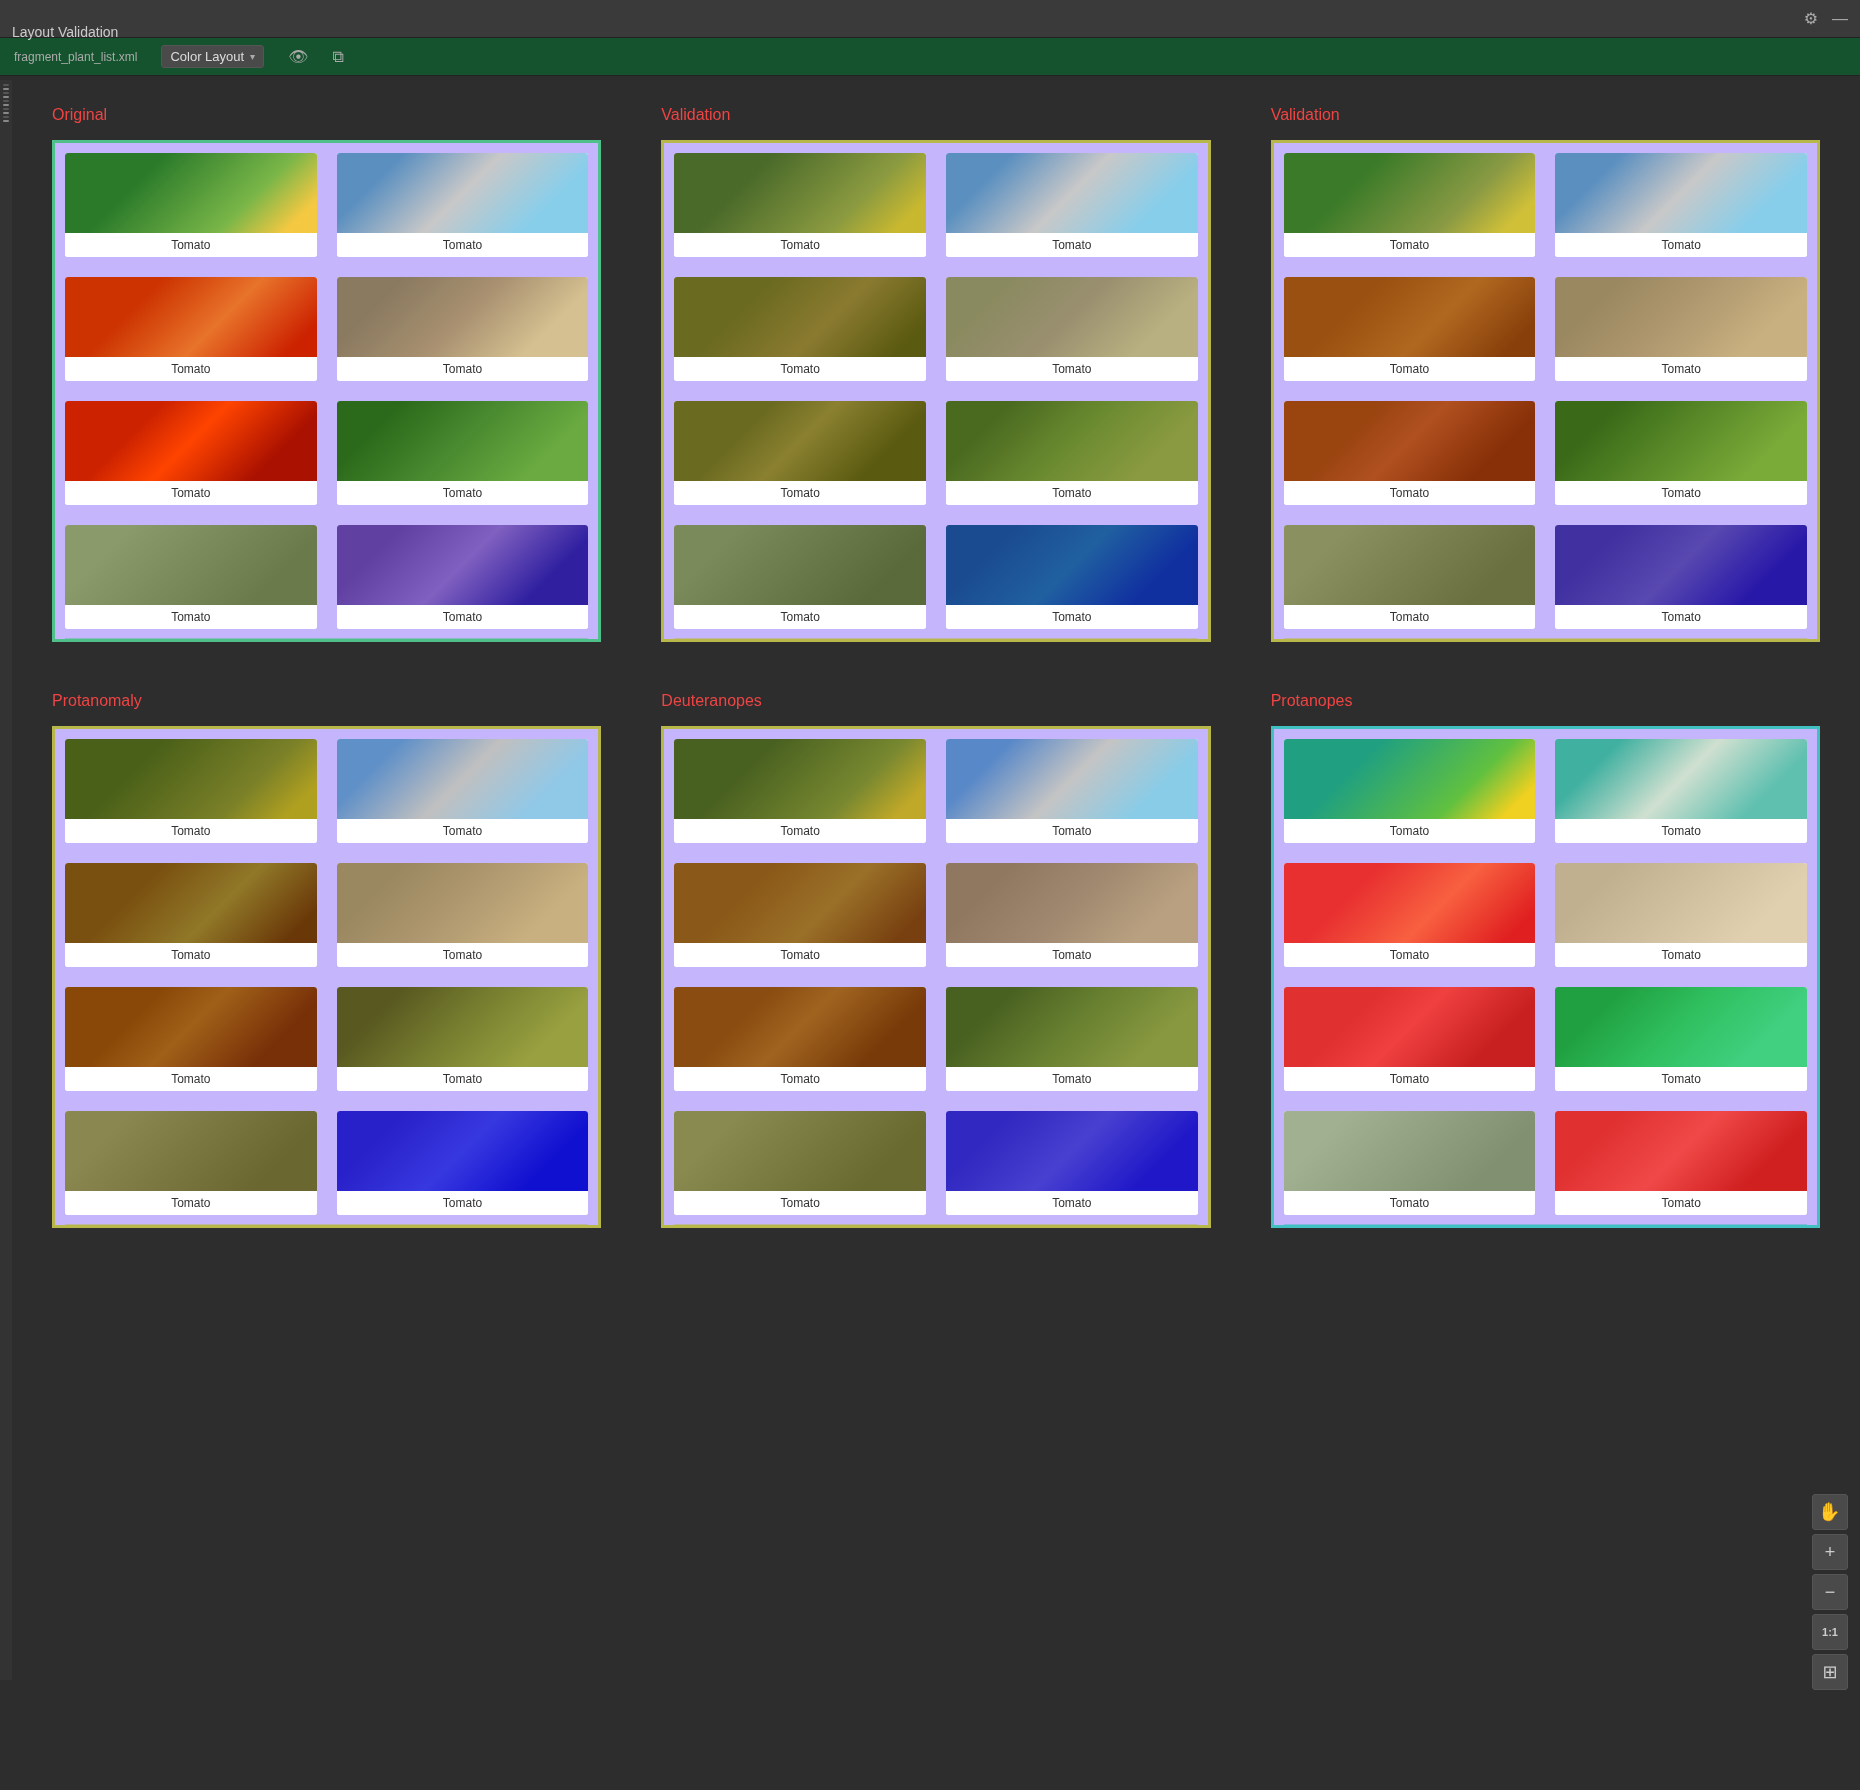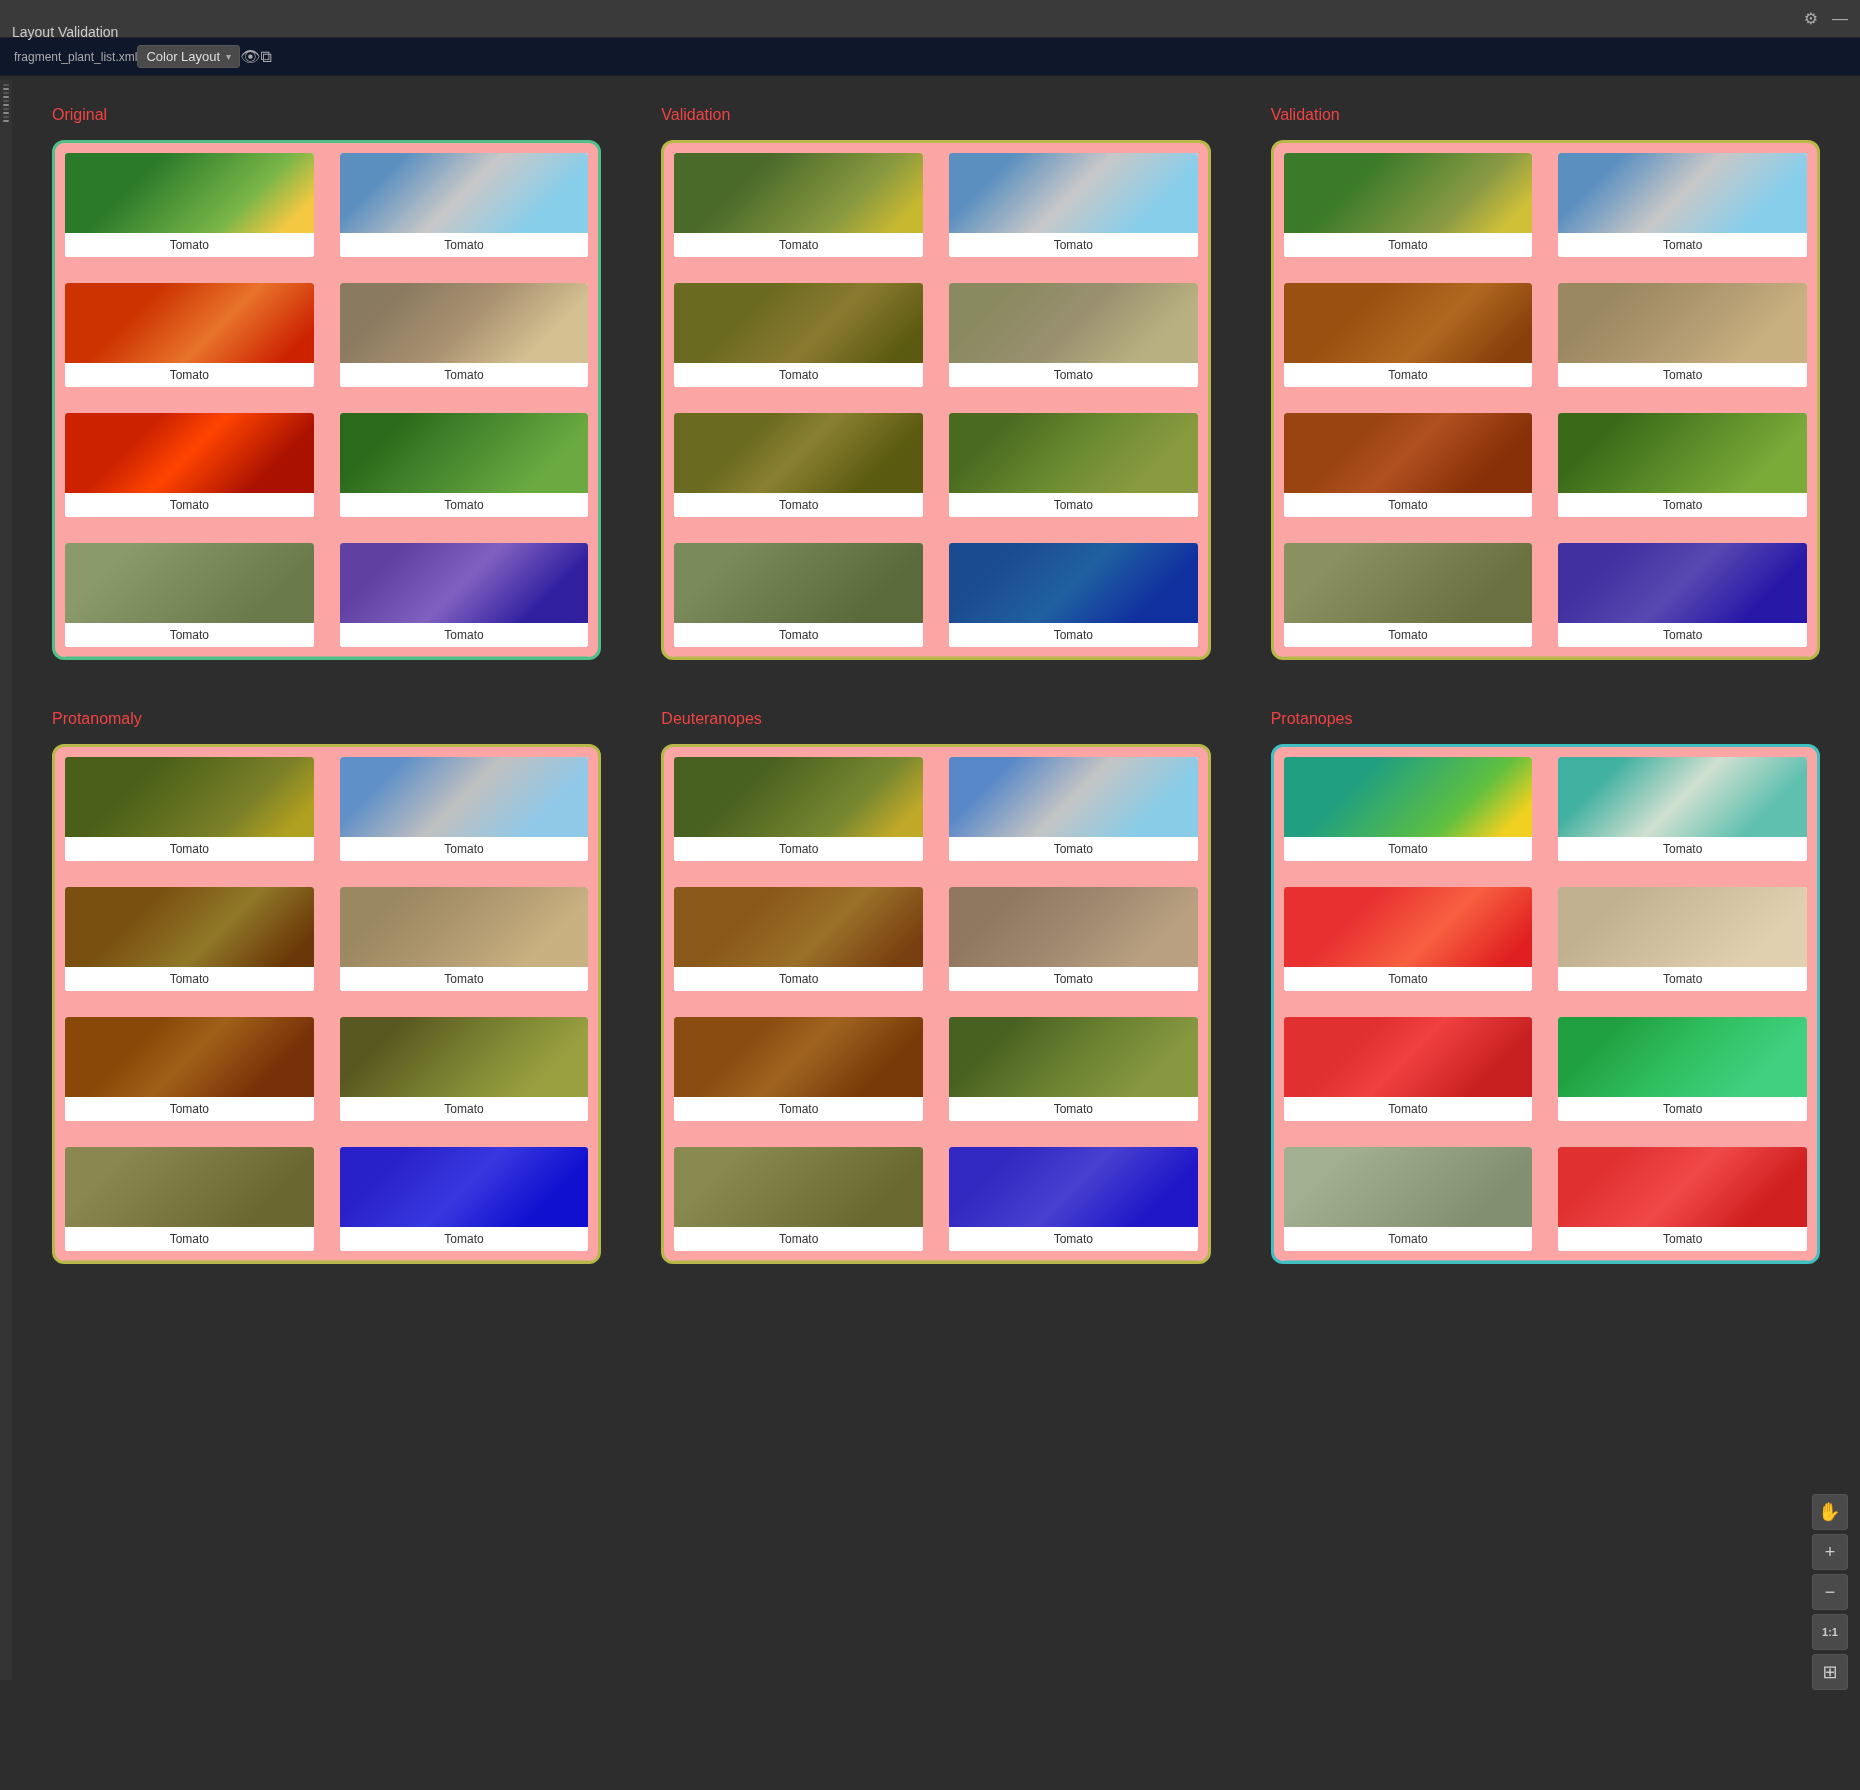--- a/index.html
+++ b/index.html
@@ -37,26 +37,26 @@
       background: none;
       border: none;
       color: #aaa;
       cursor: pointer;
       font-size: 16px;
       line-height: 1;
     }
 
     
     .toolbar {
-      background: #0f172a;
+      background: #14532d;
       height: 38px;
       display: flex;
       align-items: center;
       padding: 0 14px;
-      gap: 0;
+      gap: 24px;
       border-bottom: 1px solid #222;
     }
     .toolbar-filename {
       font-size: 12px;
       color: #aaa;
     }
     .toolbar-dropdown {
       display: flex;
       align-items: center;
       gap: 6px;
@@ -98,26 +98,26 @@
     .section-title {
       font-size: 16px;
       color: #ef4444;
       font-weight: normal;
       margin-bottom: 4px;
     }
 
     
     .grid-container {
       border: 3px solid var(--border-color);
-      border-radius: 12px;
+      border-radius: 0;
       padding: 10px;
       display: grid;
       grid-template-columns: 1fr 1fr;
-      gap: 26px;
-      background: #fca5a5;
+      gap: 20px;
+      background: #c4b5fd;
       position: relative;
     }
     .grid-container::after {
       content: '';
       position: absolute;
       bottom: -3px;
       left: 10px;
       right: 10px;
       height: 4px;
       background: var(--border-color);

